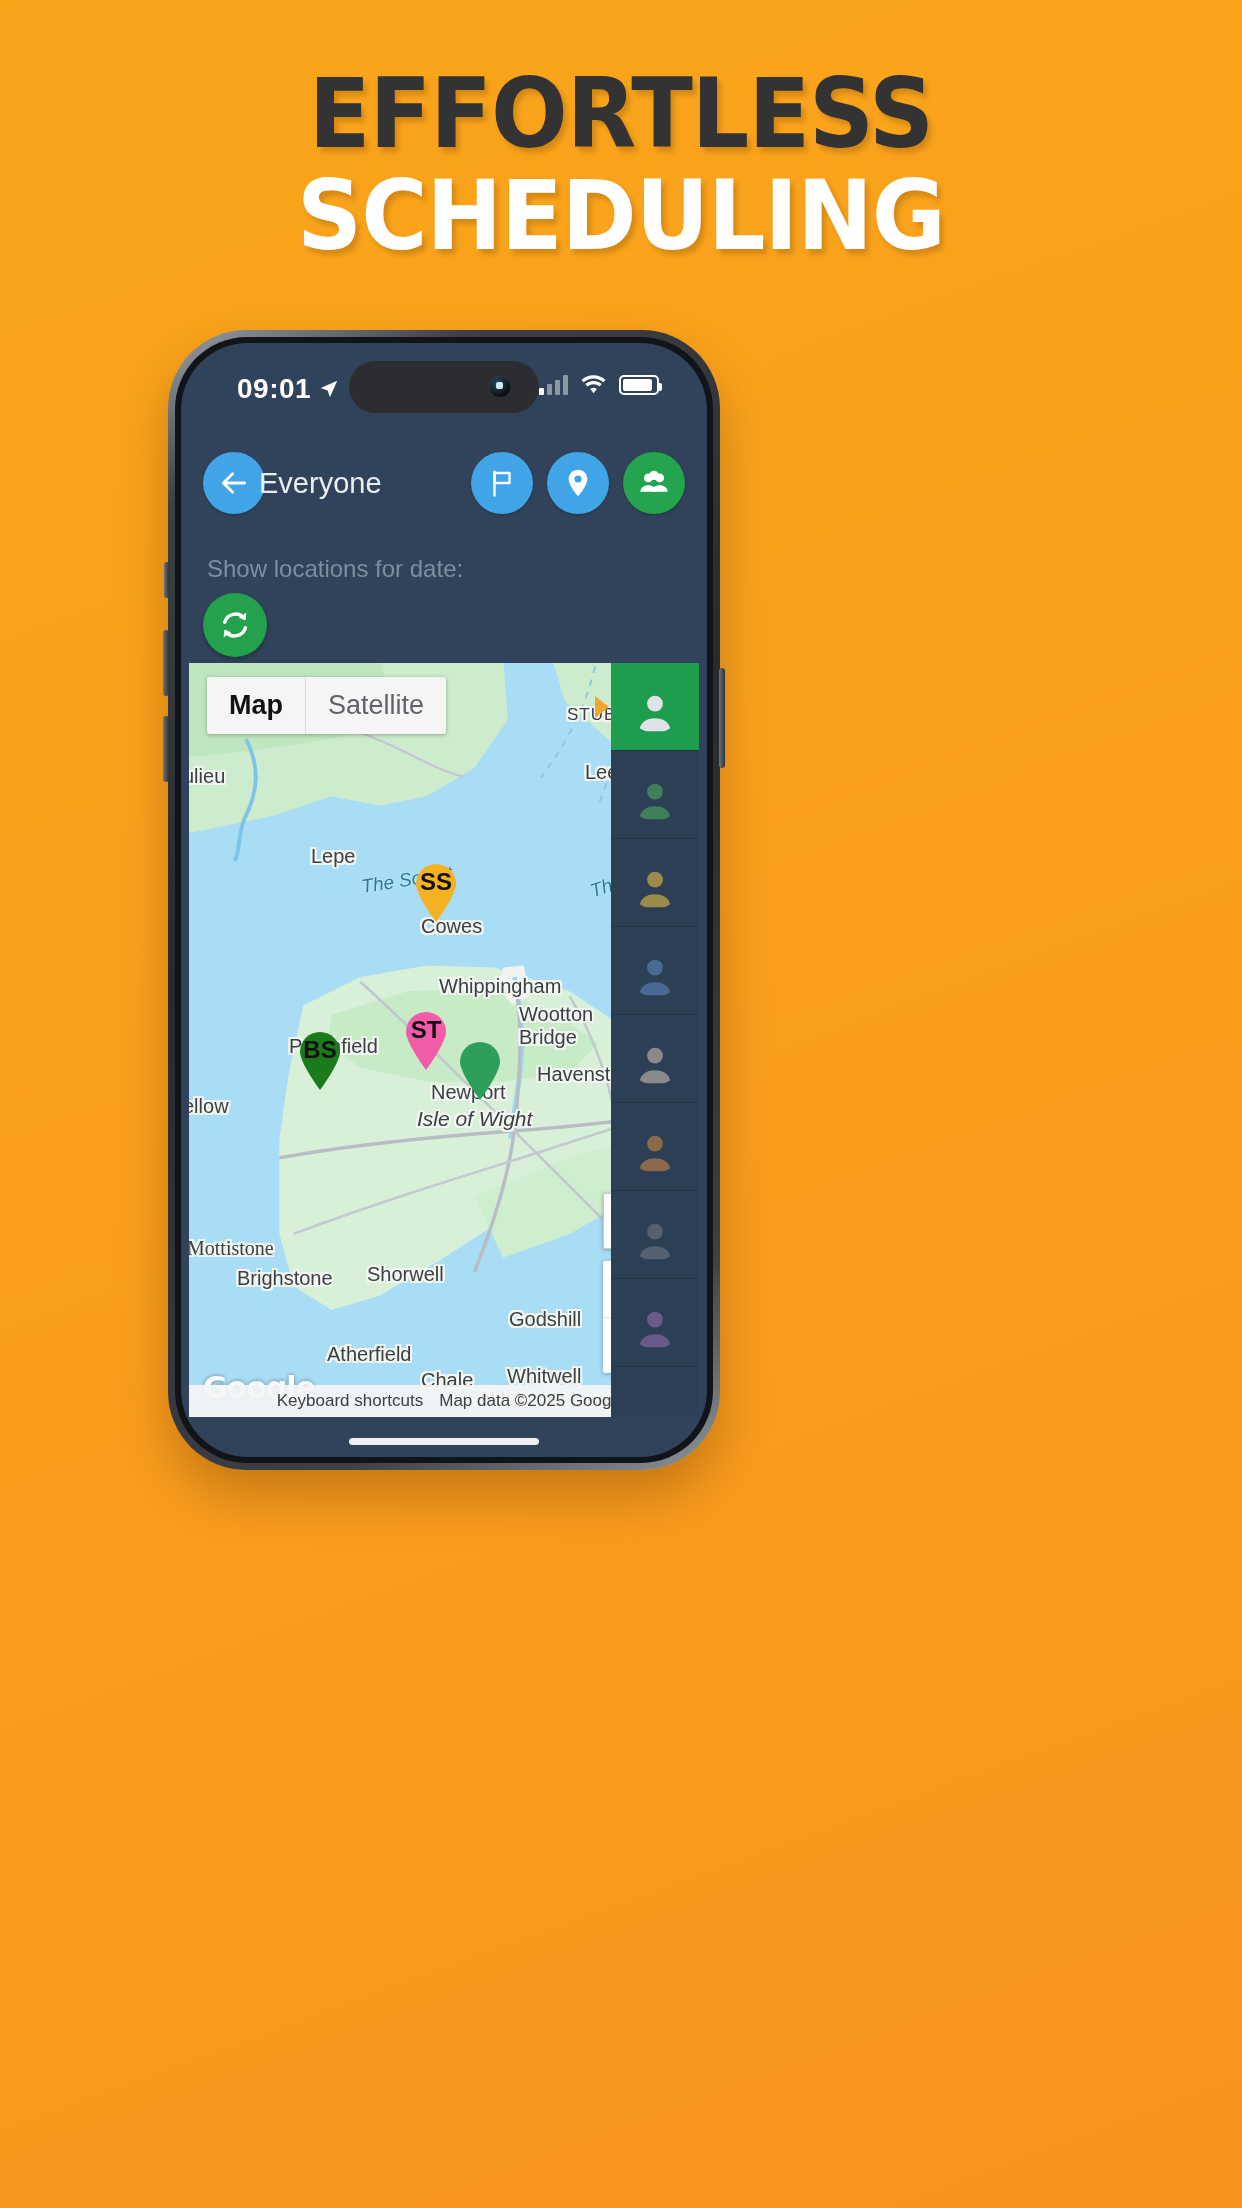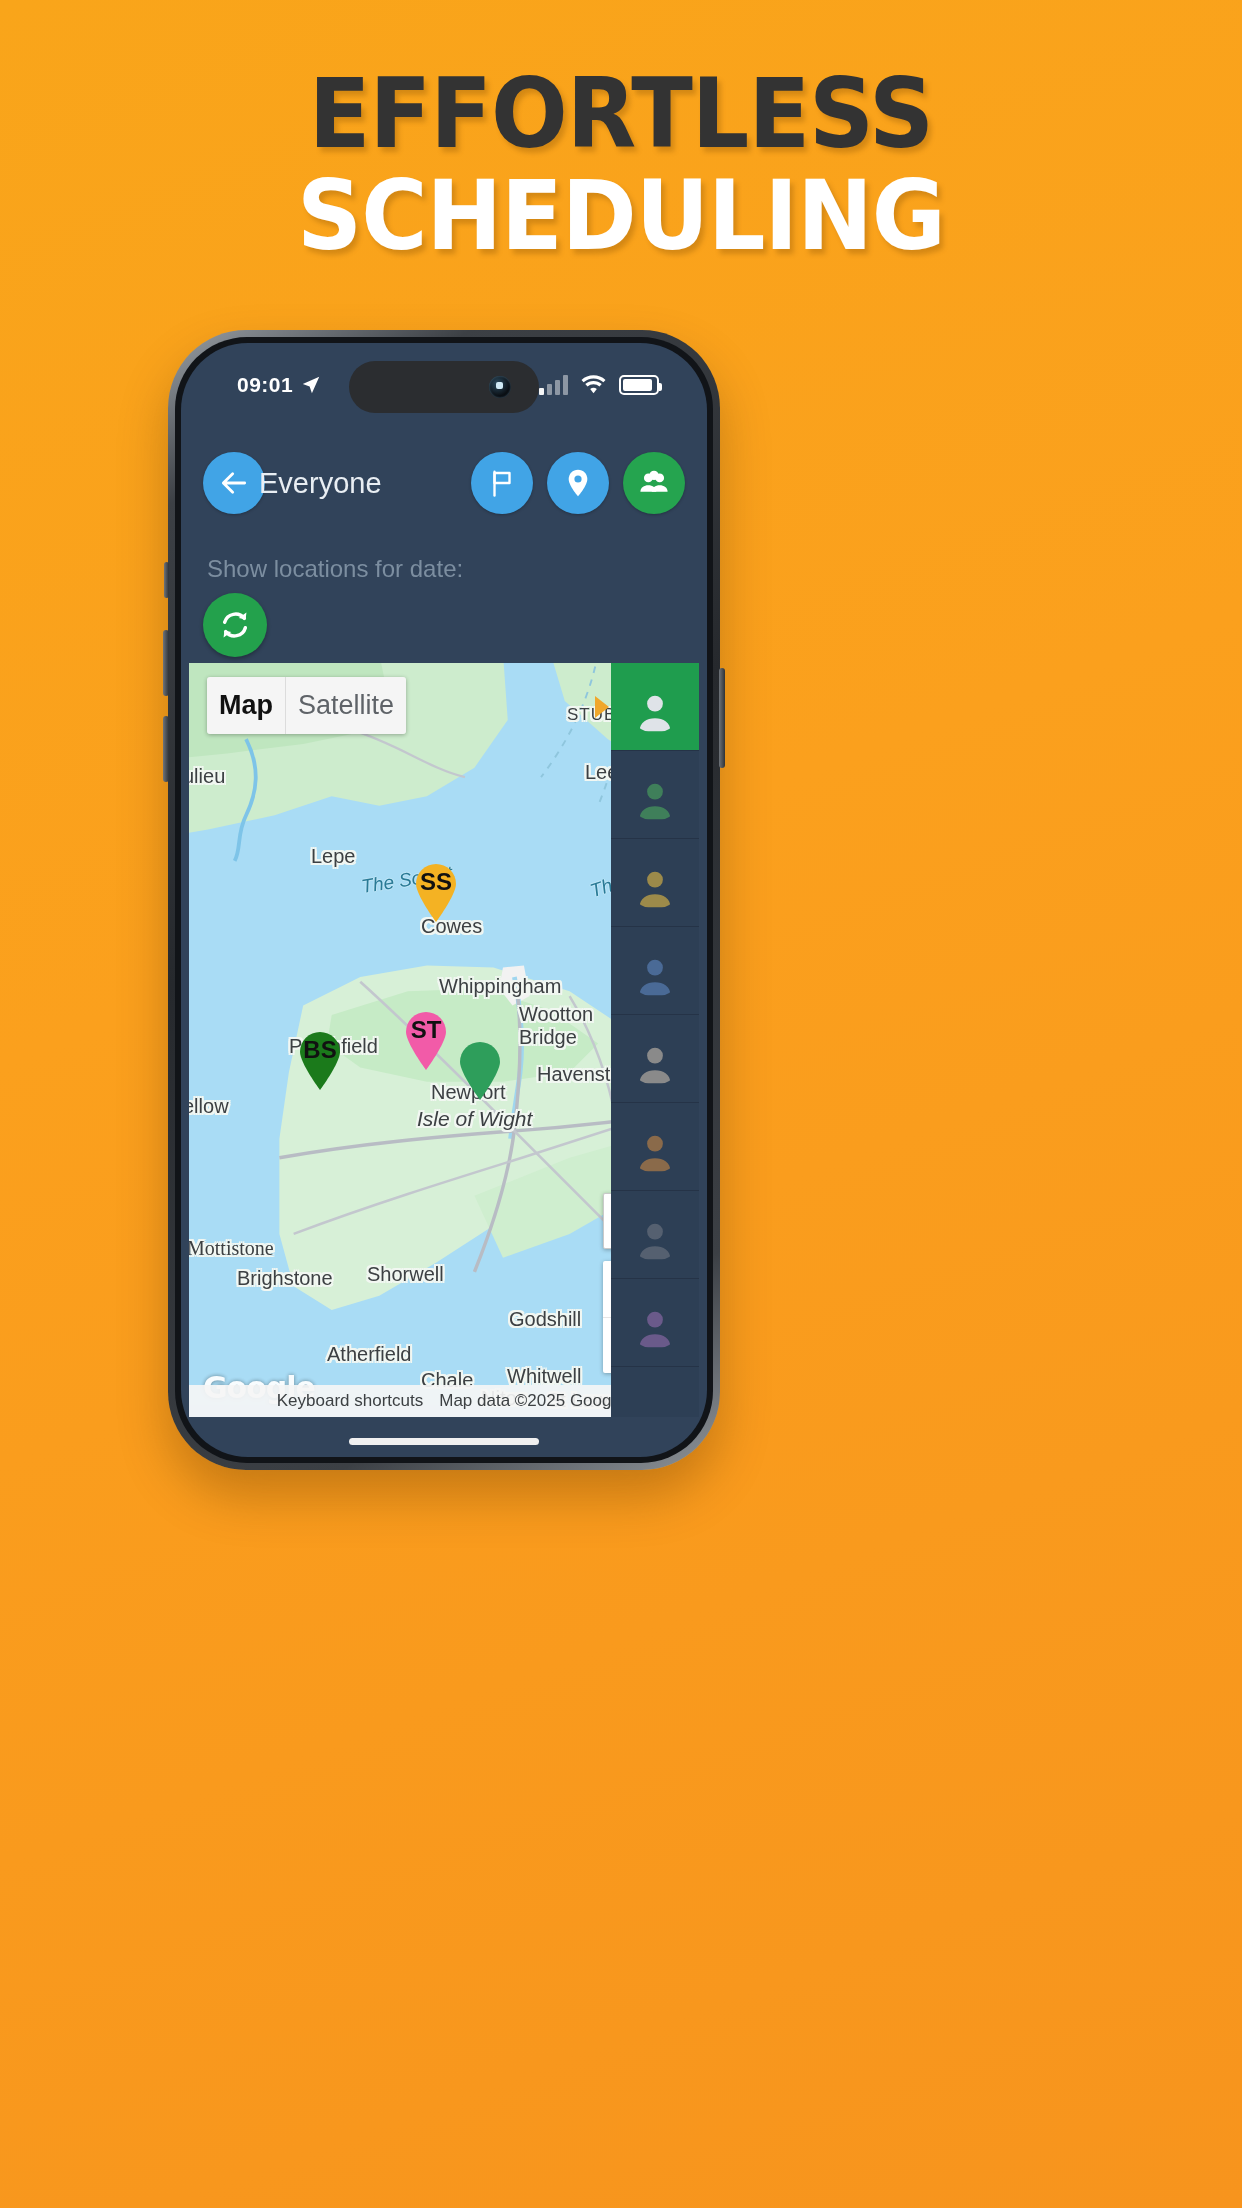--- a/index.html
+++ b/index.html
@@ -61,21 +61,21 @@
   .btn-power  { right:-5px; top:338px; width:6px; height:100px; }
 
   
   .statusbar {
     height: 92px;
     position: relative;
     color: #ffffff;
   }
   .sb-time {
     position: absolute; left: 56px; top: 30px;
-    font-size: 21px; font-weight: bold;
+    font-size: 28px; font-weight: bold;
     letter-spacing: 0.5px;
     display: flex; align-items: center; gap: 7px;
   }
   .loc-arrow { width: 22px; height: 22px; display:block; }
   .notch {
     position: absolute; left: 50%; transform: translateX(-50%);
     top: 18px; width: 190px; height: 52px;
     background: #2b2d30; border-radius: 26px;
   }
   .camera {
@@ -168,21 +168,21 @@
   }
   .map-canvas { position:absolute; inset:0; }
 
   .toggle {
     position: absolute; left: 18px; top: 14px;
     display: flex; border-radius: 3px; overflow: hidden;
     box-shadow: 0 1px 4px rgba(0,0,0,0.3);
     z-index: 6;
   }
   .toggle div {
-    background: #f5f5f5; padding: 13px 12px;
+    background: #f5f5f5; padding: 13px 22px;
     font-size: 27px; color: #5f6368; cursor: pointer;
   }
   .toggle div.active { color: #111; font-weight: bold; }
   .toggle div + div { border-left: 1px solid #dcdcdc; }
 
   .place {
     position: absolute; z-index: 4;
     font-size: 20px; color: #3c4043;
     text-shadow: -2px 0 #f2f7f2, 0 2px #f2f7f2, 2px 0 #f2f7f2, 0 -2px #f2f7f2,
                  -2px -2px #f2f7f2, 2px 2px #f2f7f2, 2px -2px #f2f7f2, -2px 2px #f2f7f2;

